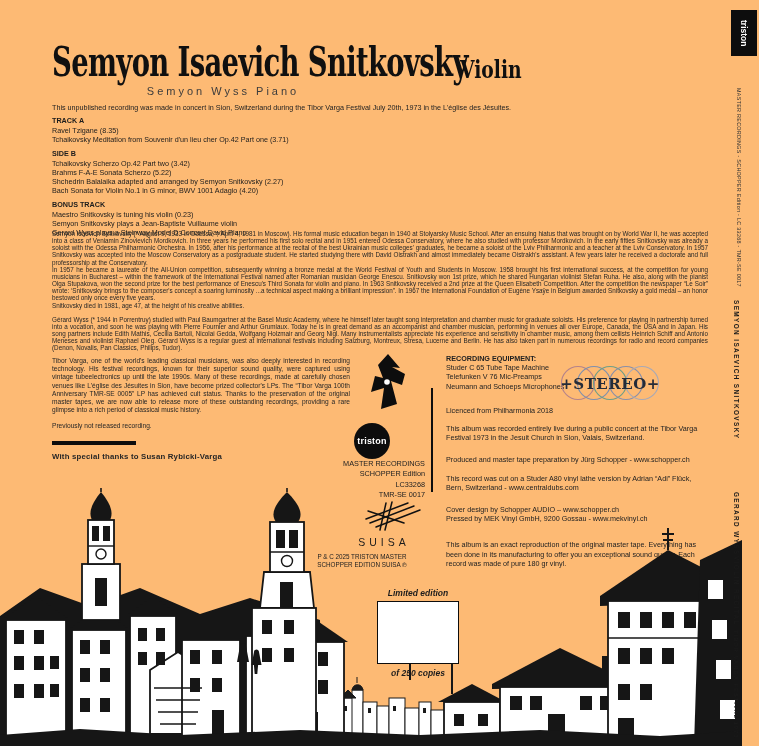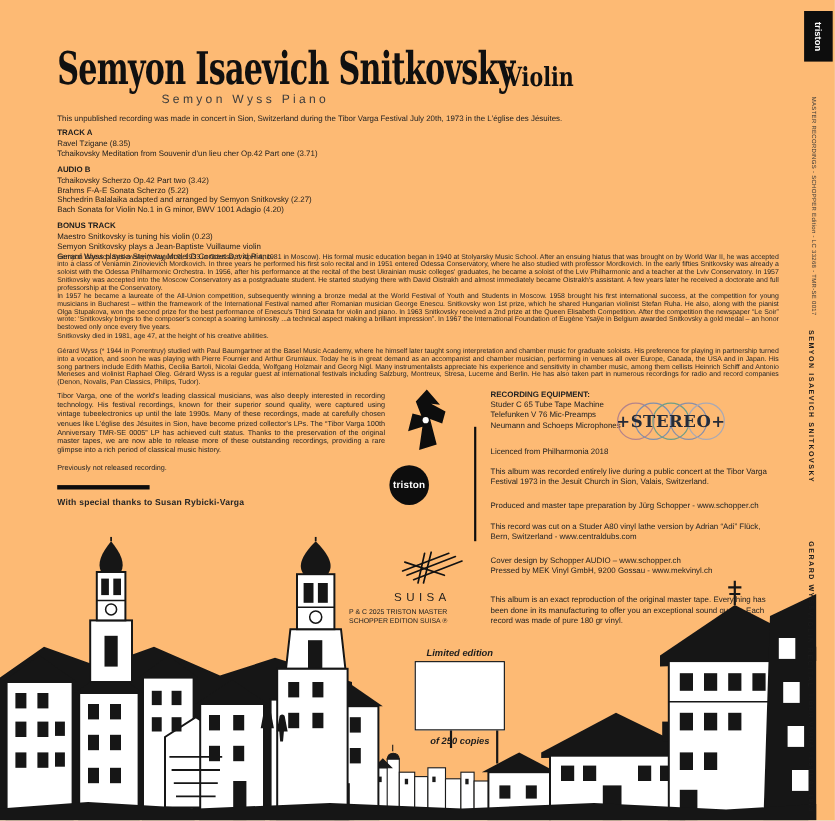--- a/index.html
+++ b/index.html
@@ -84,21 +84,21 @@
   <div class="pianist-sub">Semyon Wyss Piano</div>
   <div class="intro-line">This unpublished recording was made in concert in Sion, Switzerland during the Tibor Varga Festival July 20th, 1973 in the L'église des Jésuites.</div>
 
   <div class="tracklist">
     <div class="sec">
       <div class="hd">TRACK A</div>
       <div>Ravel Tzigane (8.35)</div>
       <div>Tchaikovsky Meditation from Souvenir d'un lieu cher Op.42 Part one (3.71)</div>
     </div>
     <div class="sec">
-      <div class="hd">AUDIO B</div>
+      <div class="hd">SIDE B</div>
       <div>Tchaikovsky Scherzo Op.42 Part two (3.42)</div>
       <div>Brahms F-A-E Sonata Scherzo (5.22)</div>
       <div>Shchedrin Balalaika adapted and arranged by Semyon Snitkovsky (2.27)</div>
       <div>Bach Sonata for Violin No.1 in G minor, BWV 1001 Adagio (4.20)</div>
     </div>
     <div class="sec">
       <div class="hd">BONUS TRACK</div>
       <div>Maestro Snitkovsky is tuning his violin (0.23)</div>
       <div>Semyon Snitkovsky plays a Jean-Baptiste Vuillaume violin</div>
       <div>Gerard Wyss plays a Steinway Model D Concert David Piano</div>
@@ -121,20 +121,26 @@
 
   <svg class="t-logo" width="40" height="58" viewBox="0 0 40 58">
     <path d="M22,2 L34,16 L26,15 L39,22 L36,33 L25,29 L31,52 L15,57 L18,36 L5,40 L9,24 L17,26 L12,13 Z" fill="#0d0d0d"></path>
     <circle cx="21" cy="30" r="2.8" fill="#ffffff"></circle>
   </svg>
 
   <div class="triston-circle">
     <span>triston</span>
   </div>
 
+  <div class="label-block">
+    <div>MASTER RECORDINGS</div>
+    <div>SCHOPPER Edition</div>
+    <div>LC33268</div>
+    <div>TMR-SE 0017</div>
+  </div>
 
   <div class="suisa">
     <svg width="84" height="30" viewBox="0 0 84 30">
       <g stroke="#111" stroke-width="1.5" stroke-linecap="round">
         <line x1="28" y1="22" x2="72" y2="5"></line>
         <line x1="24" y1="18" x2="66" y2="2"></line>
         <line x1="34" y1="26" x2="78" y2="9"></line>
         <line x1="44" y1="2" x2="38" y2="29"></line>
         <line x1="50" y1="1" x2="43" y2="29"></line>
         <line x1="26" y1="10" x2="62" y2="22"></line>

